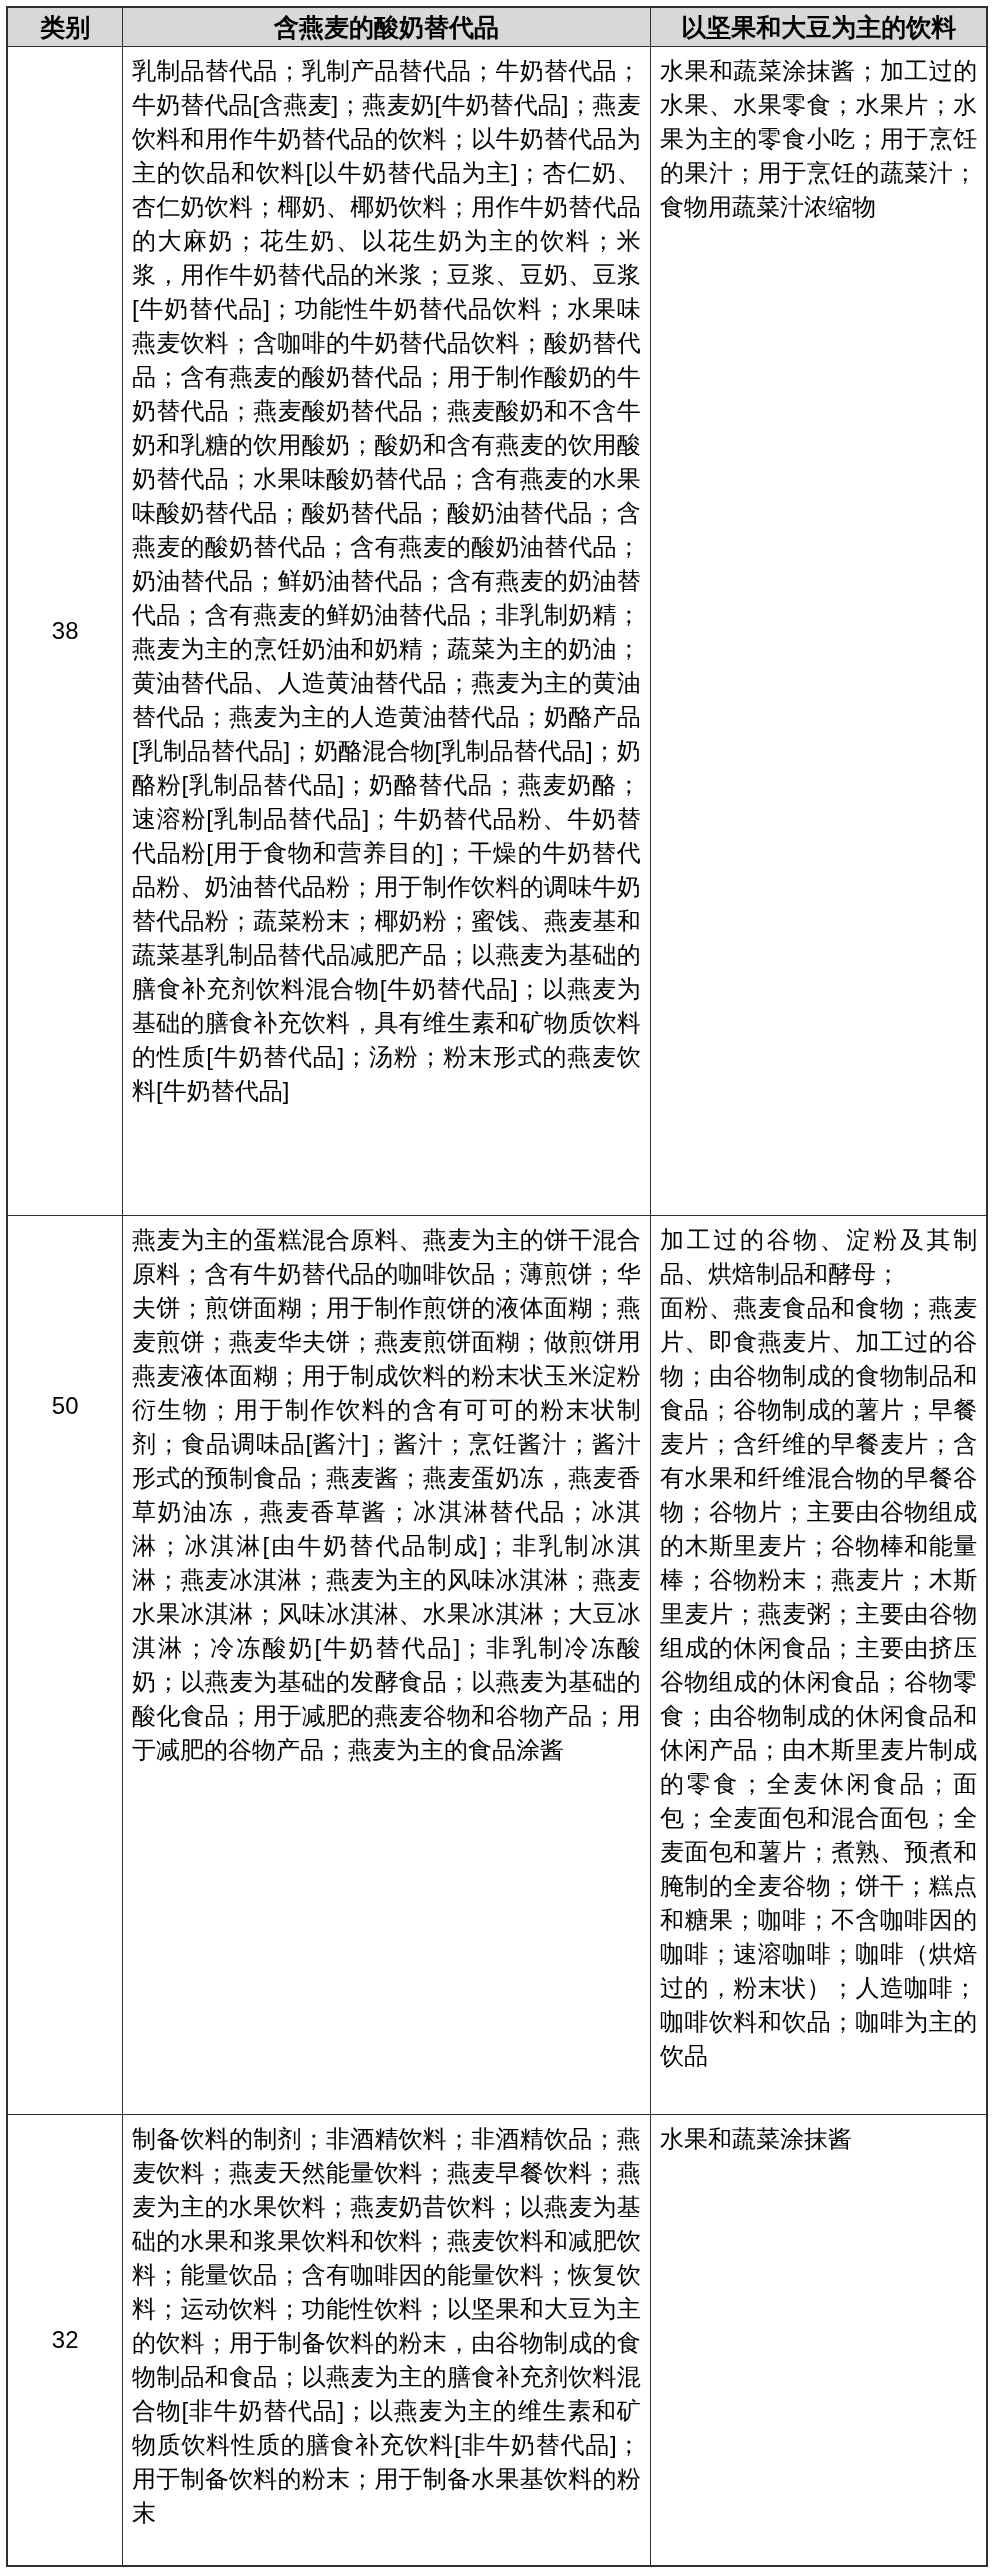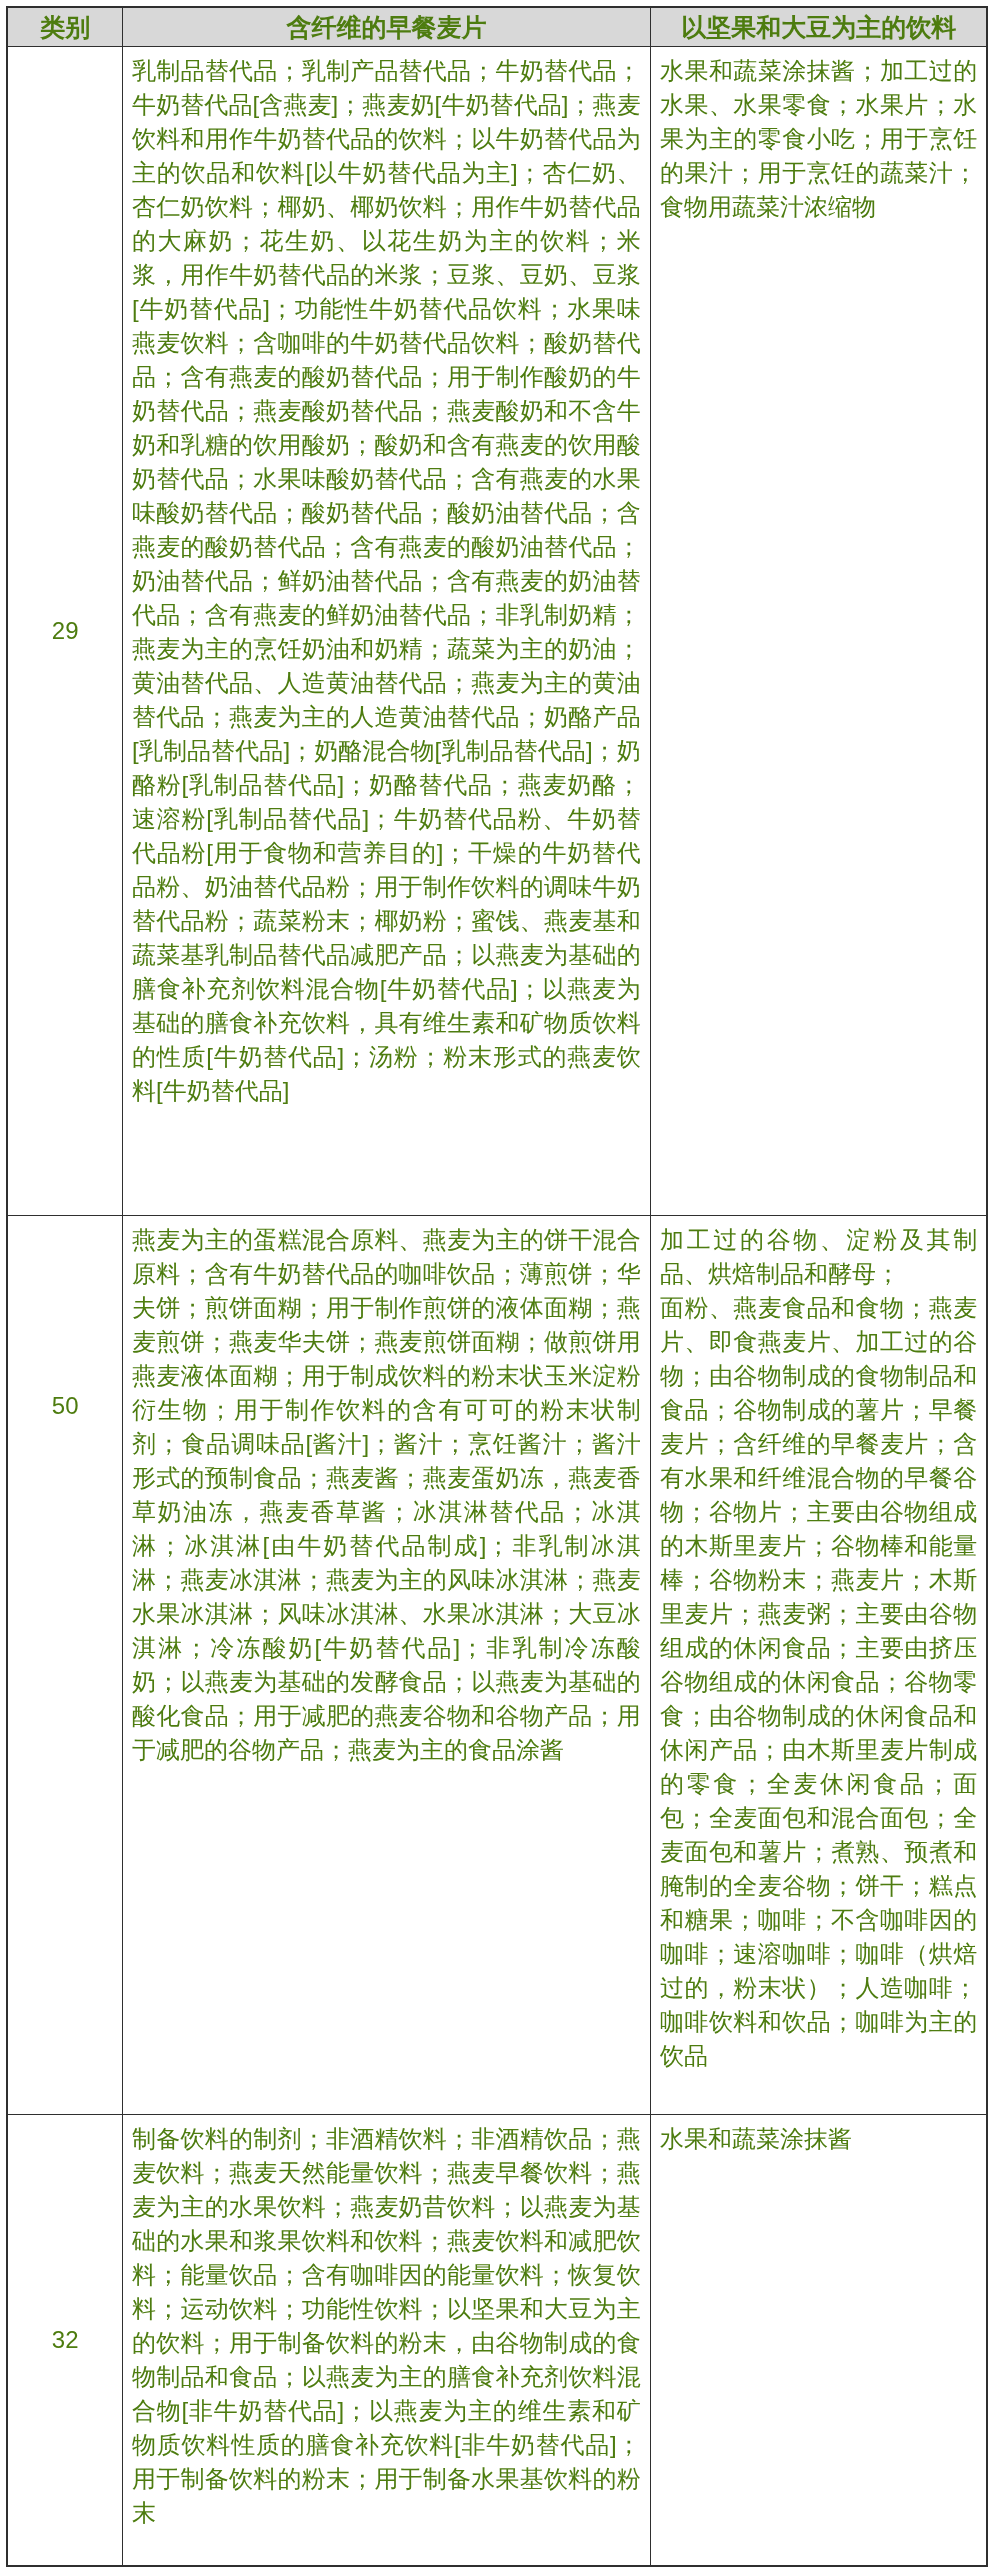--- a/index.html
+++ b/index.html
@@ -21,21 +21,21 @@
     width: 980px;
     border-collapse: collapse;
     table-layout: fixed;
     border: 2.8px solid #2f2f2f;
   }
   table.goods-table td, table.goods-table th {
     border: 1.8px solid #2f2f2f;
     box-sizing: border-box;
     font-size: 24px;
     line-height: 34px;
-    color: #4d7c0f;
+    color: #000000;
     overflow: hidden;
   }
   col.c-cat  { width: 115px; }
   col.c-rej  { width: 528px; }
   col.c-alw  { width: 337px; }
   tr.header-row { height: 35px; }
   tr.header-row th {
     background: #d8d8d8;
     font-weight: bold;
     font-size: 25px;
@@ -70,26 +70,26 @@
 
 <table class="goods-table">
   <colgroup>
     <col class="c-cat">
     <col class="c-rej">
     <col class="c-alw">
   </colgroup>
   <tbody>
     <tr class="header-row">
       <th>类别</th>
-      <th>含纤维的早餐麦片</th>
+      <th>含燕麦的酸奶替代品</th>
       <th>以坚果和大豆为主的饮料</th>
     </tr>
 
     <tr class="row-29">
-      <td class="category-cell cat-29">29</td>
+      <td class="category-cell cat-29">38</td>
       <td class="goods-cell">乳制品替代品；乳制产品替代品；牛奶替代品；牛奶替代品[含燕麦]；燕麦奶[牛奶替代品]；燕麦饮料和用作牛奶替代品的饮料；以牛奶替代品为主的饮品和饮料[以牛奶替代品为主]；杏仁奶、杏仁奶饮料；椰奶、椰奶饮料；用作牛奶替代品的大麻奶；花生奶、以花生奶为主的饮料；米浆，用作牛奶替代品的米浆；豆浆、豆奶、豆浆[牛奶替代品]；功能性牛奶替代品饮料；水果味燕麦饮料；含咖啡的牛奶替代品饮料；酸奶替代品；含有燕麦的酸奶替代品；用于制作酸奶的牛奶替代品；燕麦酸奶替代品；燕麦酸奶和不含牛奶和乳糖的饮用酸奶；酸奶和含有燕麦的饮用酸奶替代品；水果味酸奶替代品；含有燕麦的水果味酸奶替代品；酸奶替代品；酸奶油替代品；含燕麦的酸奶替代品；含有燕麦的酸奶油替代品；奶油替代品；鲜奶油替代品；含有燕麦的奶油替代品；含有燕麦的鲜奶油替代品；非乳制奶精；燕麦为主的烹饪奶油和奶精；蔬菜为主的奶油；黄油替代品、人造黄油替代品；燕麦为主的黄油替代品；燕麦为主的人造黄油替代品；奶酪产品[乳制品替代品]；奶酪混合物[乳制品替代品]；奶酪粉[乳制品替代品]；奶酪替代品；燕麦奶酪；速溶粉[乳制品替代品]；牛奶替代品粉、牛奶替代品粉[用于食物和营养目的]；干燥的牛奶替代品粉、奶油替代品粉；用于制作饮料的调味牛奶替代品粉；蔬菜粉末；椰奶粉；蜜饯、燕麦基和蔬菜基乳制品替代品减肥产品；以燕麦为基础的膳食补充剂饮料混合物[牛奶替代品]；以燕麦为基础的膳食补充饮料，具有维生素和矿物质饮料的性质[牛奶替代品]；汤粉；粉末形式的燕麦饮料[牛奶替代品]</td>
       <td class="goods-cell">水果和蔬菜涂抹酱；加工过的水果、水果零食；水果片；水果为主的零食小吃；用于烹饪的果汁；用于烹饪的蔬菜汁；食物用蔬菜汁浓缩物</td>
     </tr>
 
     <tr class="row-30">
       <td class="category-cell cat-30">50</td>
       <td class="goods-cell">燕麦为主的蛋糕混合原料、燕麦为主的饼干混合原料；含有牛奶替代品的咖啡饮品；薄煎饼；华夫饼；煎饼面糊；用于制作煎饼的液体面糊；燕麦煎饼；燕麦华夫饼；燕麦煎饼面糊；做煎饼用燕麦液体面糊；用于制成饮料的粉末状玉米淀粉衍生物；用于制作饮料的含有可可的粉末状制剂；食品调味品[酱汁]；酱汁；烹饪酱汁；酱汁形式的预制食品；燕麦酱；燕麦蛋奶冻，燕麦香草奶油冻，燕麦香草酱；冰淇淋替代品；冰淇淋；冰淇淋[由牛奶替代品制成]；非乳制冰淇淋；燕麦冰淇淋；燕麦为主的风味冰淇淋；燕麦水果冰淇淋；风味冰淇淋、水果冰淇淋；大豆冰淇淋；冷冻酸奶[牛奶替代品]；非乳制冷冻酸奶；以燕麦为基础的发酵食品；以燕麦为基础的酸化食品；用于减肥的燕麦谷物和谷物产品；用于减肥的谷物产品；燕麦为主的食品涂酱</td>
       <td class="goods-cell">加工过的谷物、淀粉及其制品、烘焙制品和酵母；
 面粉、燕麦食品和食物；燕麦片、即食燕麦片、加工过的谷物；由谷物制成的食物制品和食品；谷物制成的薯片；早餐麦片；含纤维的早餐麦片；含有水果和纤维混合物的早餐谷物；谷物片；主要由谷物组成的木斯里麦片；谷物棒和能量棒；谷物粉末；燕麦片；木斯里麦片；燕麦粥；主要由谷物组成的休闲食品；主要由挤压谷物组成的休闲食品；谷物零食；由谷物制成的休闲食品和休闲产品；由木斯里麦片制成的零食；全麦休闲食品；面包；全麦面包和混合面包；全麦面包和薯片；煮熟、预煮和腌制的全麦谷物；饼干；糕点和糖果；咖啡；不含咖啡因的咖啡；速溶咖啡；咖啡（烘焙过的，粉末状）；人造咖啡；咖啡饮料和饮品；咖啡为主的饮品</td>
     </tr>

